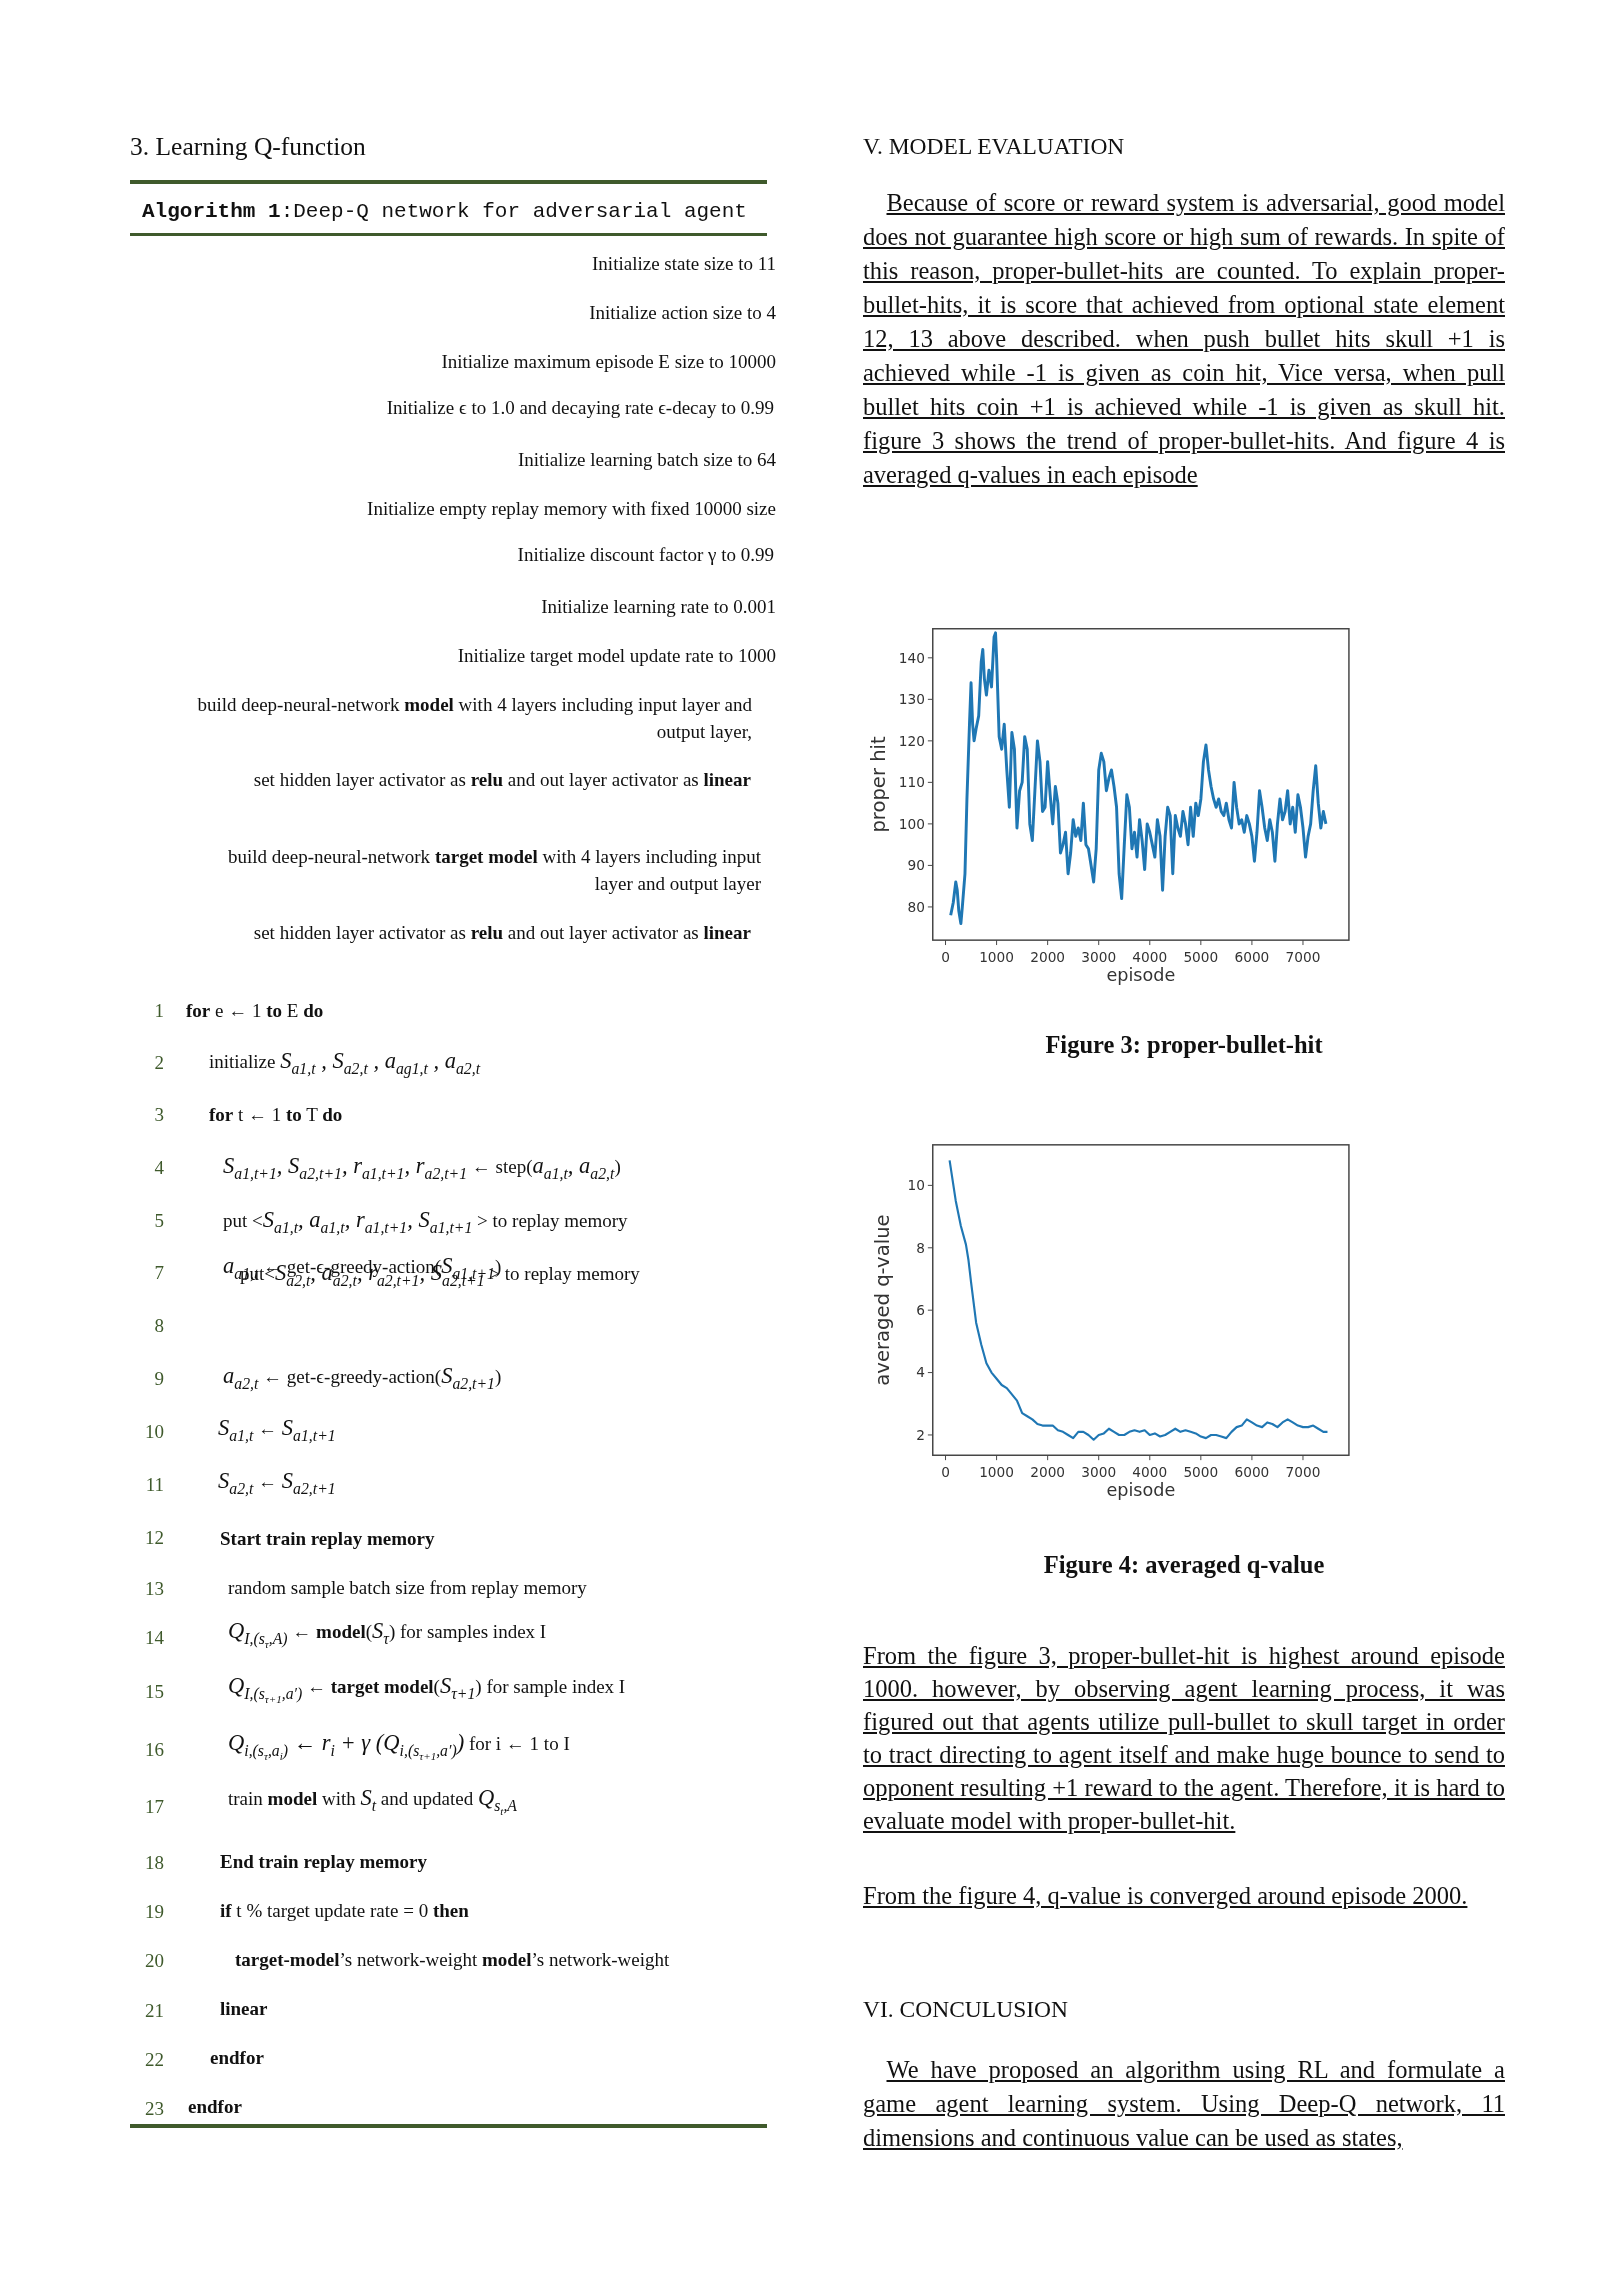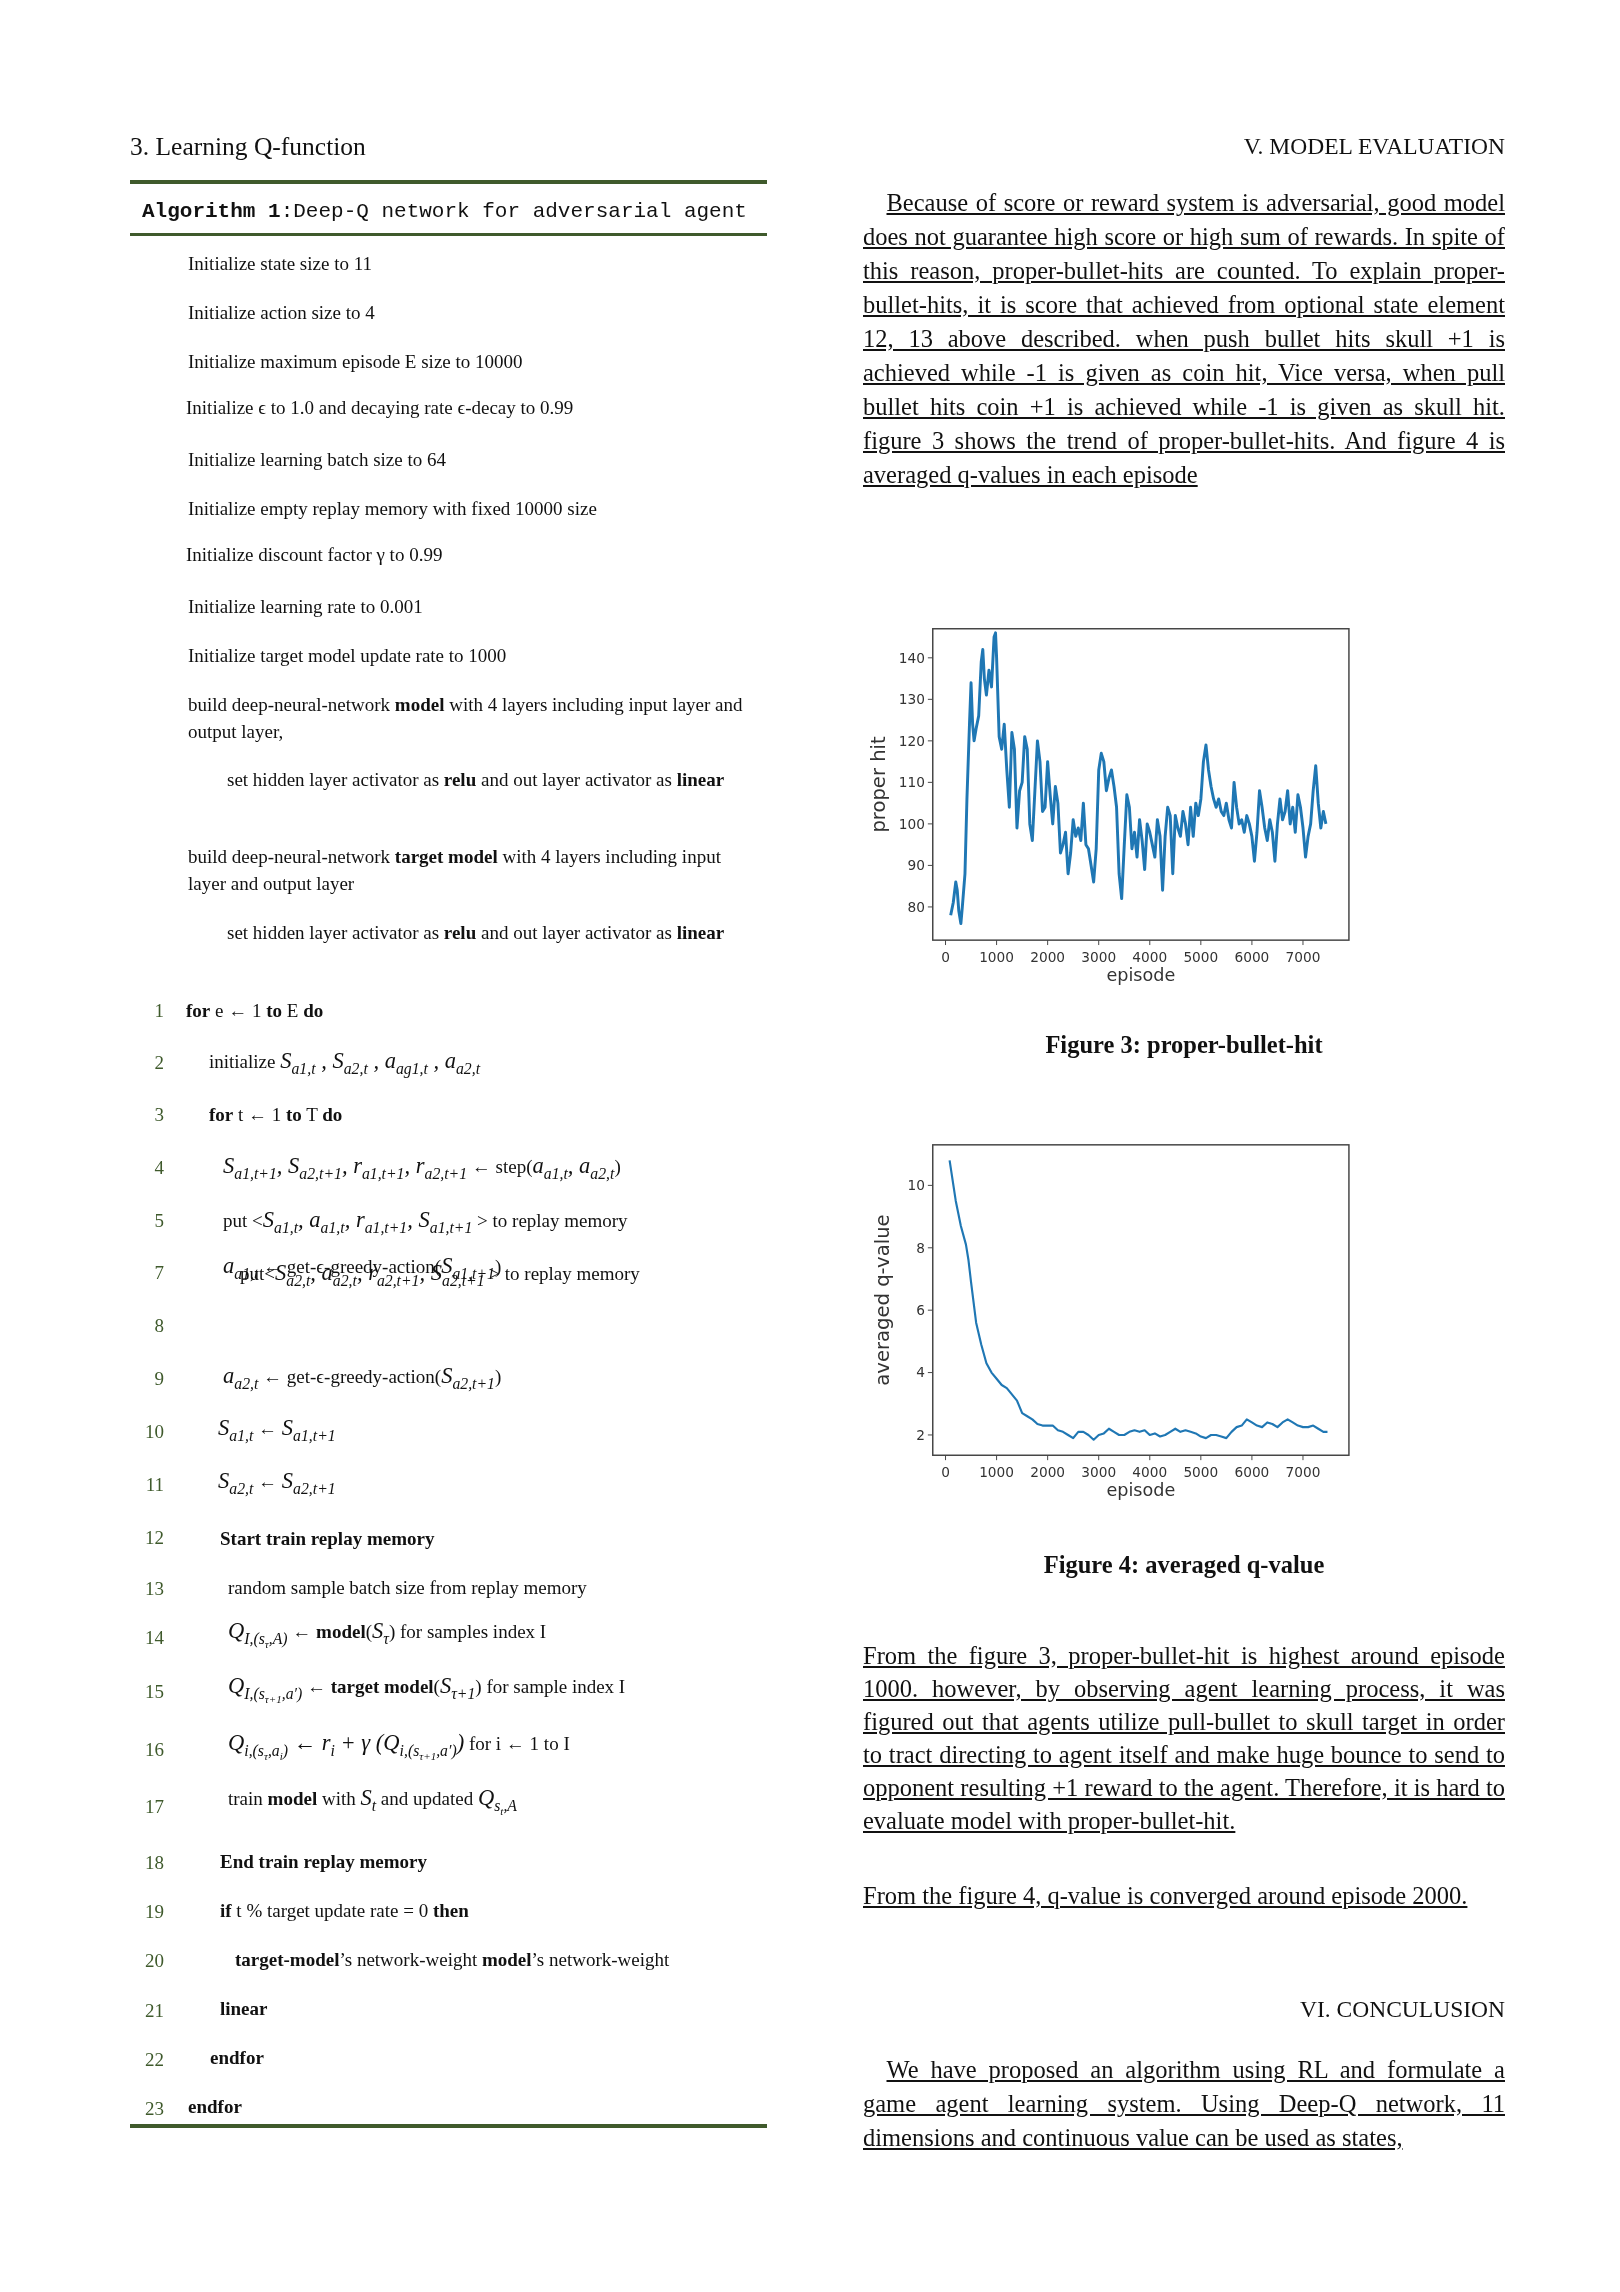--- a/index.html
+++ b/index.html
@@ -5,27 +5,27 @@
   html, body { margin: 0; padding: 0; background: #ffffff; }
   body { width: 1620px; height: 2293px; position: relative; overflow: hidden;
          font-family: "Liberation Serif", "DejaVu Serif", serif; color: #111; }
   .abs { position: absolute; }
   .sub-heading { left: 130px; top: 132px; font-size: 25.5px; }
   .rule { position: absolute; left: 130px; width: 637px; background: #3f5a2c; }
   .rule.thick { height: 3.9px; }
   .rule.thin { height: 2.9px; }
   .algo-title { left: 142px; top: 200px; font-size: 21px; font-family: Liberation Mono, monospace; }
   .algo-title b { font-weight: bold; }
-  .init-line { position: absolute; font-size: 19px; line-height: 27.4px; width: 588px; }
+  .init-line { position: absolute; font-size: 19px; line-height: 27.4px; width: 588px; text-align: right; }
   .code-line { position: absolute; font-size: 19px; line-height: 27.4px; white-space: nowrap; }
   .line-no { position: absolute; font-size: 19px; color: #3f5a2c; width: 39px; text-align: right; }
   .math { font-style: italic; font-size: 22.5px; }
   sub { font-size: 70%; margin-top: 12px; }
   .col2 { left: 863px; width: 642px; font-size: 24.5px; line-height: 34px; text-align: justify; text-decoration: underline; }
-  .section-heading { font-size: 23.5px; text-align: right; width: 642px; left: 863px; }
+  .section-heading { font-size: 23.5px; text-align: left; width: 642px; left: 863px; }
   .indent { text-indent: 23.5px; }
   .caption { font-weight: bold; font-size: 24.5px; text-align: center; width: 642px; left: 863px; }
   svg text { font-family: "DejaVu Sans", sans-serif; fill: #333; }
 </style>
 </head>
 <body>
 
 <div class="abs sub-heading">3. Learning Q-function</div>
 
 <div class="rule thick" style="top:180px"></div>

